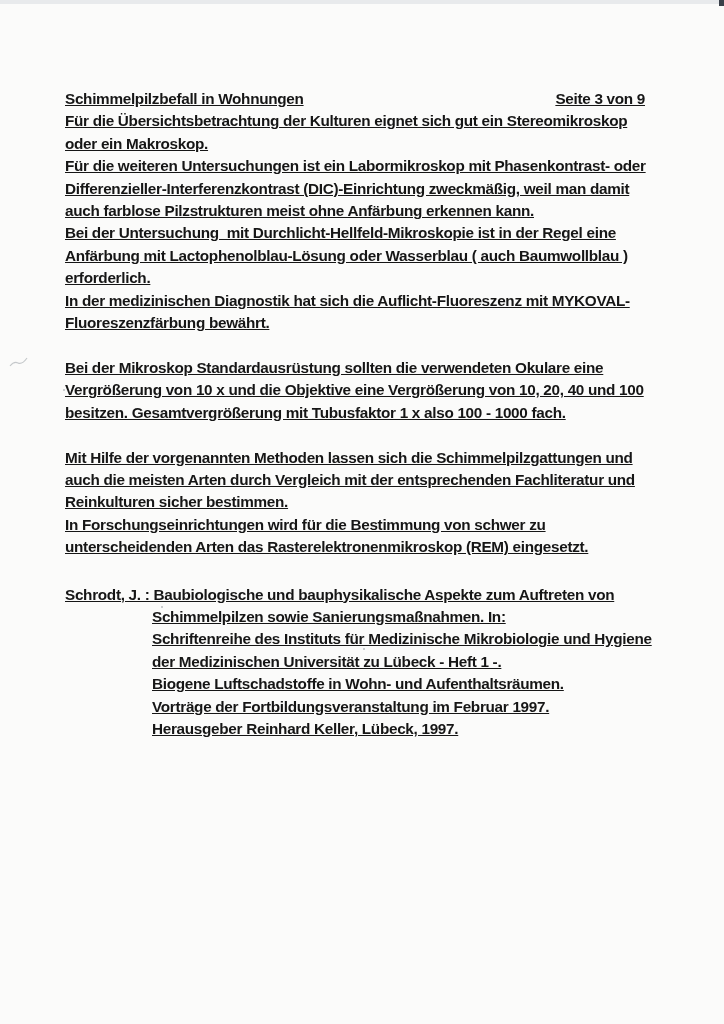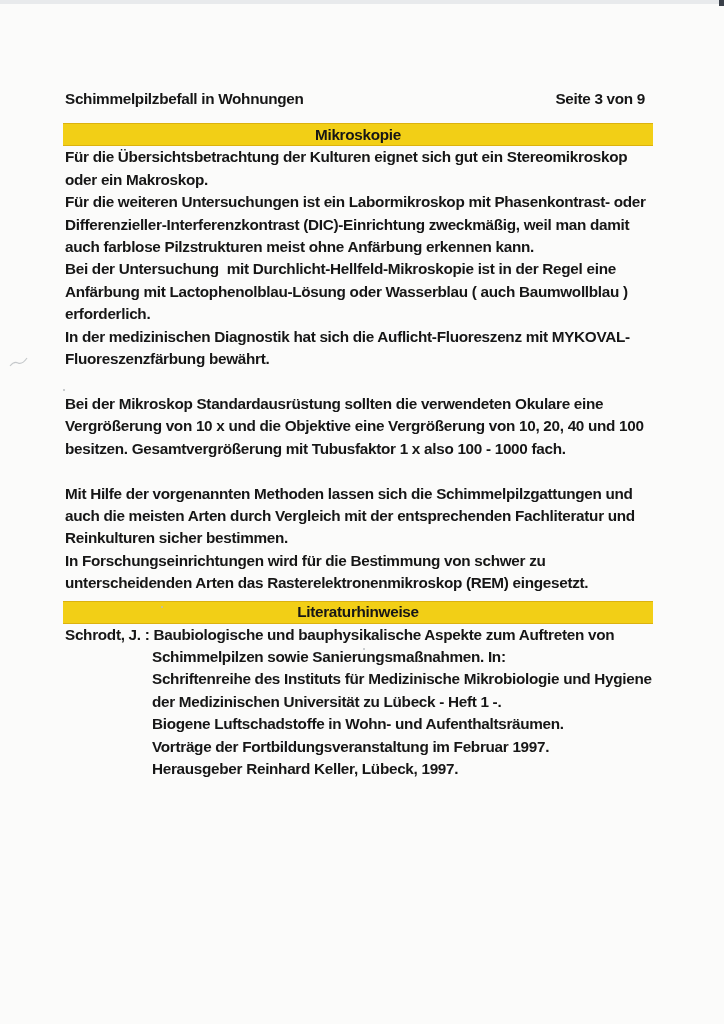--- a/index.html
+++ b/index.html
@@ -44,20 +44,21 @@
   }
   .speck.s1 { left: 63px; top: 389px; }
   .speck.s2 { left: 161px; top: 606px; }
   .speck.s3 { left: 363px; top: 648px; }
   .page {
     position: relative;
     box-sizing: border-box;
     padding: 88px 0 0 63px;
     width: 724px;
     height: 1024px;
+    text-decoration: underline;
   }
   .content {
     width: 590px;
   }
   .doc-header {
     display: flex;
     justify-content: space-between;
     align-items: baseline;
     padding: 0 8px 0 2px;
   }
@@ -74,20 +75,21 @@
   .body-text {
     padding-left: 2px;
     white-space: pre;
   }
   .literatur-intro {
     margin-top: 18px;
     padding-left: 2px;
     white-space: pre;
   }
   .literatur-reference {
+    margin-top: 25px;
     padding-left: 89px;
     text-indent: -87px;
     white-space: pre;
   }
 </style>
 </head>
 <body>
 
 <div class="scan-edge-top"></div>
 <div class="scan-corner-dot"></div>
@@ -101,23 +103,20 @@
   <div class="speck s2"></div>
   <div class="speck s3"></div>
 
   <div class="content">
 
     <div class="doc-header">
       <span>Schimmelpilzbefall in Wohnungen</span>
       <span>Seite 3 von 9</span>
     </div>
 
-    <div class="section-bar bar-mikroskopie" style="background: rgb(242, 207, 22);">
-      <span>Mikroskopie</span>
-    </div>
 
     <div class="body-text">Für die Übersichtsbetrachtung der Kulturen eignet sich gut ein Stereomikroskop
 oder ein Makroskop.
 Für die weiteren Untersuchungen ist ein Labormikroskop mit Phasenkontrast- oder
 Differenzieller-Interferenzkontrast (DIC)-Einrichtung zweckmäßig, weil man damit
 auch farblose Pilzstrukturen meist ohne Anfärbung erkennen kann.
 Bei der Untersuchung  mit Durchlicht-Hellfeld-Mikroskopie ist in der Regel eine
 Anfärbung mit Lactophenolblau-Lösung oder Wasserblau ( auch Baumwollblau )
 erforderlich.
 In der medizinischen Diagnostik hat sich die Auflicht-Fluoreszenz mit MYKOVAL-
@@ -126,23 +125,20 @@
 Bei der Mikroskop Standardausrüstung sollten die verwendeten Okulare eine
 Vergrößerung von 10 x und die Objektive eine Vergrößerung von 10, 20, 40 und 100
 besitzen. Gesamtvergrößerung mit Tubusfaktor 1 x also 100 - 1000 fach.
 
 Mit Hilfe der vorgenannten Methoden lassen sich die Schimmelpilzgattungen und
 auch die meisten Arten durch Vergleich mit der entsprechenden Fachliteratur und
 Reinkulturen sicher bestimmen.
 In Forschungseinrichtungen wird für die Bestimmung von schwer zu
 unterscheidenden Arten das Rasterelektronenmikroskop (REM) eingesetzt.</div>
 
-    <div class="section-bar bar-literatur" style="background: rgb(242, 207, 22);">
-      <span>Literaturhinweise</span>
-    </div>
 
 
     <div class="literatur-reference">Schrodt, J. : Baubiologische und bauphysikalische Aspekte zum Auftreten von
 Schimmelpilzen sowie Sanierungsmaßnahmen. In:
 Schriftenreihe des Instituts für Medizinische Mikrobiologie und Hygiene
 der Medizinischen Universität zu Lübeck - Heft 1 -.
 Biogene Luftschadstoffe in Wohn- und Aufenthaltsräumen.
 Vorträge der Fortbildungsveranstaltung im Februar 1997.
 Herausgeber Reinhard Keller, Lübeck, 1997.</div>
 

